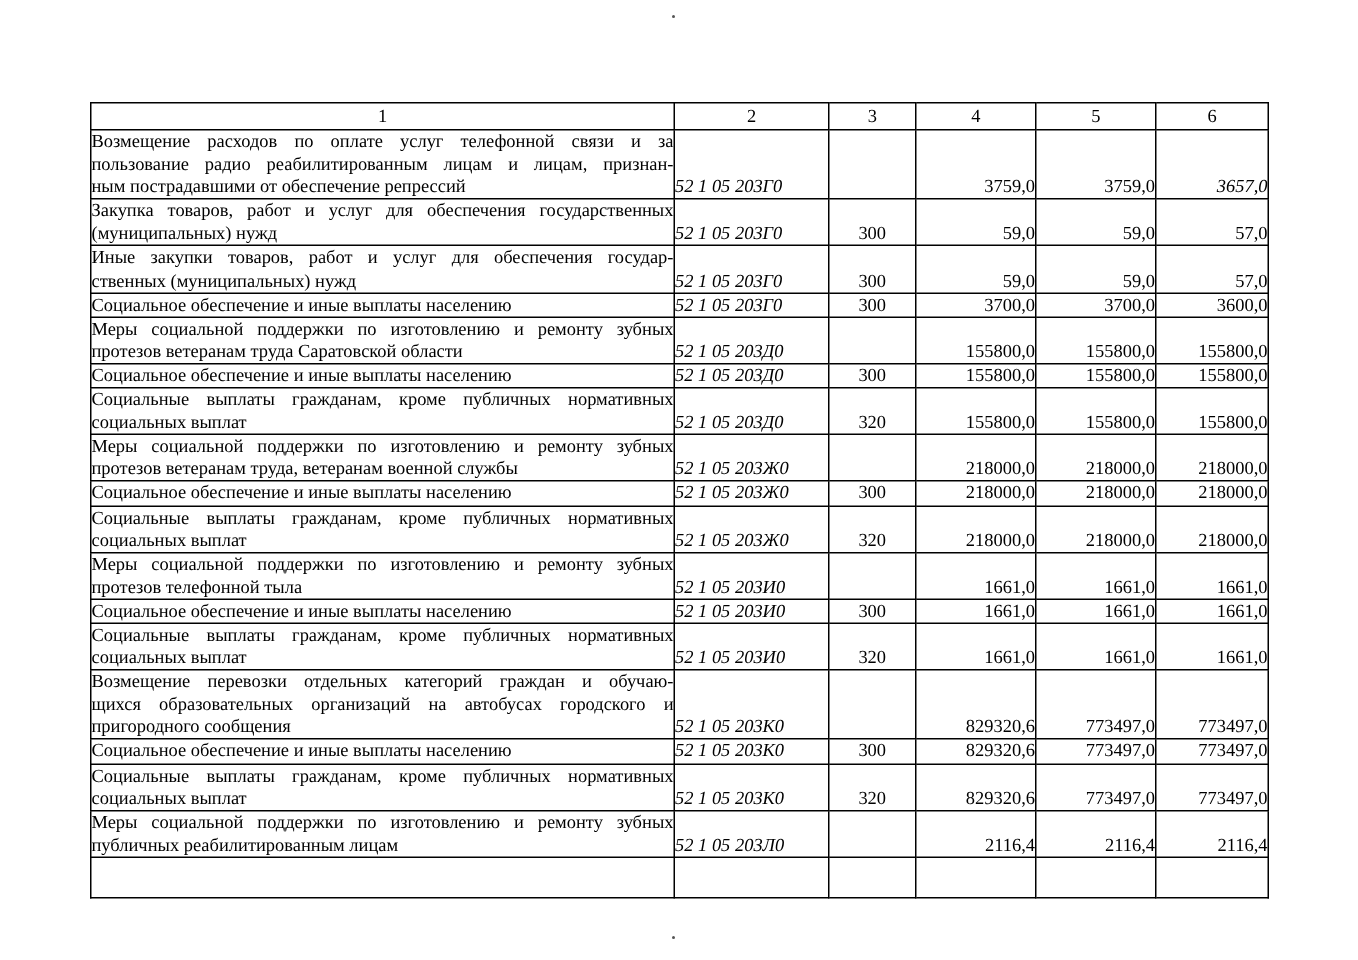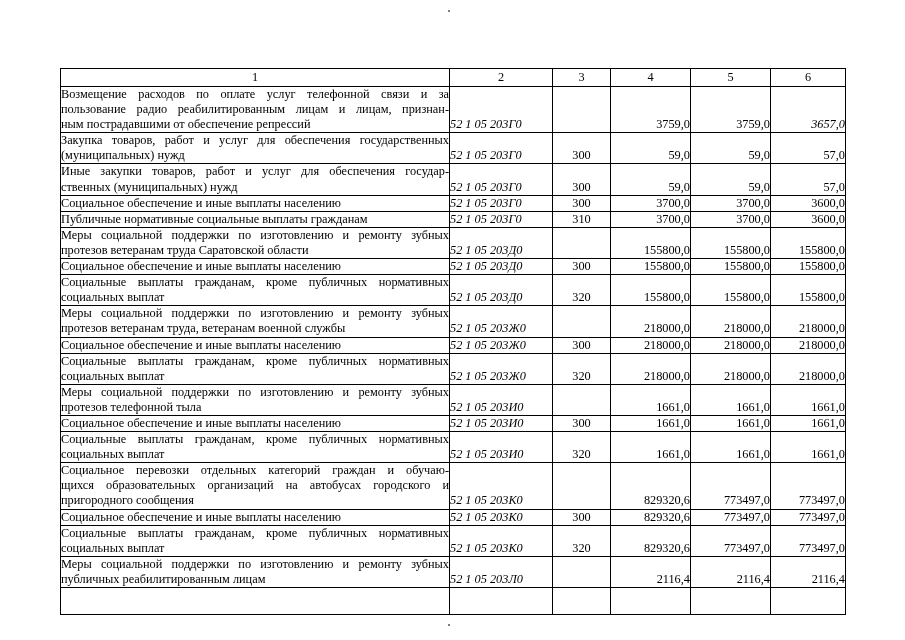--- a/index.html
+++ b/index.html
@@ -218,38 +218,20 @@
             <div>3700,0</div>
           </td>
           <td class="num">
             <div>3700,0</div>
           </td>
           <td class="num">
             <div>3600,0</div>
           </td>
         </tr>
         <tr>
-          <td class="name"><div class="justify-block"><span>Публичные нормативные социальные выплаты гражданам</span></div></td>
-          <td class="code">
-            <div>52 1 05 203Г0</div>
-          </td>
-          <td class="kind">
-            <div>310</div>
-          </td>
-          <td class="num">
-            <div>3700,0</div>
-          </td>
-          <td class="num">
-            <div>3700,0</div>
-          </td>
-          <td class="num">
-            <div>3600,0</div>
-          </td>
-        </tr>
-        <tr>
           <td class="name"><div class="justify-block"><span class="j">Меры  социальной  поддержки  по  изготовлению  и  ремонту  зубных</span><span>протезов ветеранам труда Саратовской области</span></div></td>
           <td class="code">
             <div style="padding-top: 15.1px;">52 1 05 203Д0</div>
           </td>
           <td class="kind">
             <div style="padding-top: 15.1px;"></div>
           </td>
           <td class="num">
             <div style="padding-top: 15.1px;">155800,0</div>
           </td>
@@ -398,21 +380,21 @@
             <div style="padding-top: 15.1px;">1661,0</div>
           </td>
           <td class="num">
             <div style="padding-top: 15.1px;">1661,0</div>
           </td>
           <td class="num">
             <div style="padding-top: 15.1px;">1661,0</div>
           </td>
         </tr>
         <tr>
-          <td class="name"><div class="justify-block"><span class="j">Социальное  перевозки  отдельных  категорий  граждан  и  обучаю-</span><span class="j">щихся  образовательных  организаций  на  автобусах  городского  и</span><span>пригородного сообщения</span></div></td>
+          <td class="name"><div class="justify-block"><span class="j">Возмещение  перевозки  отдельных  категорий  граждан  и  обучаю-</span><span class="j">щихся  образовательных  организаций  на  автобусах  городского  и</span><span>пригородного сообщения</span></div></td>
           <td class="code">
             <div style="padding-top: 30.2px;">52 1 05 203К0</div>
           </td>
           <td class="kind">
             <div style="padding-top: 30.2px;"></div>
           </td>
           <td class="num">
             <div style="padding-top: 30.2px;">829320,6</div>
           </td>
           <td class="num">

